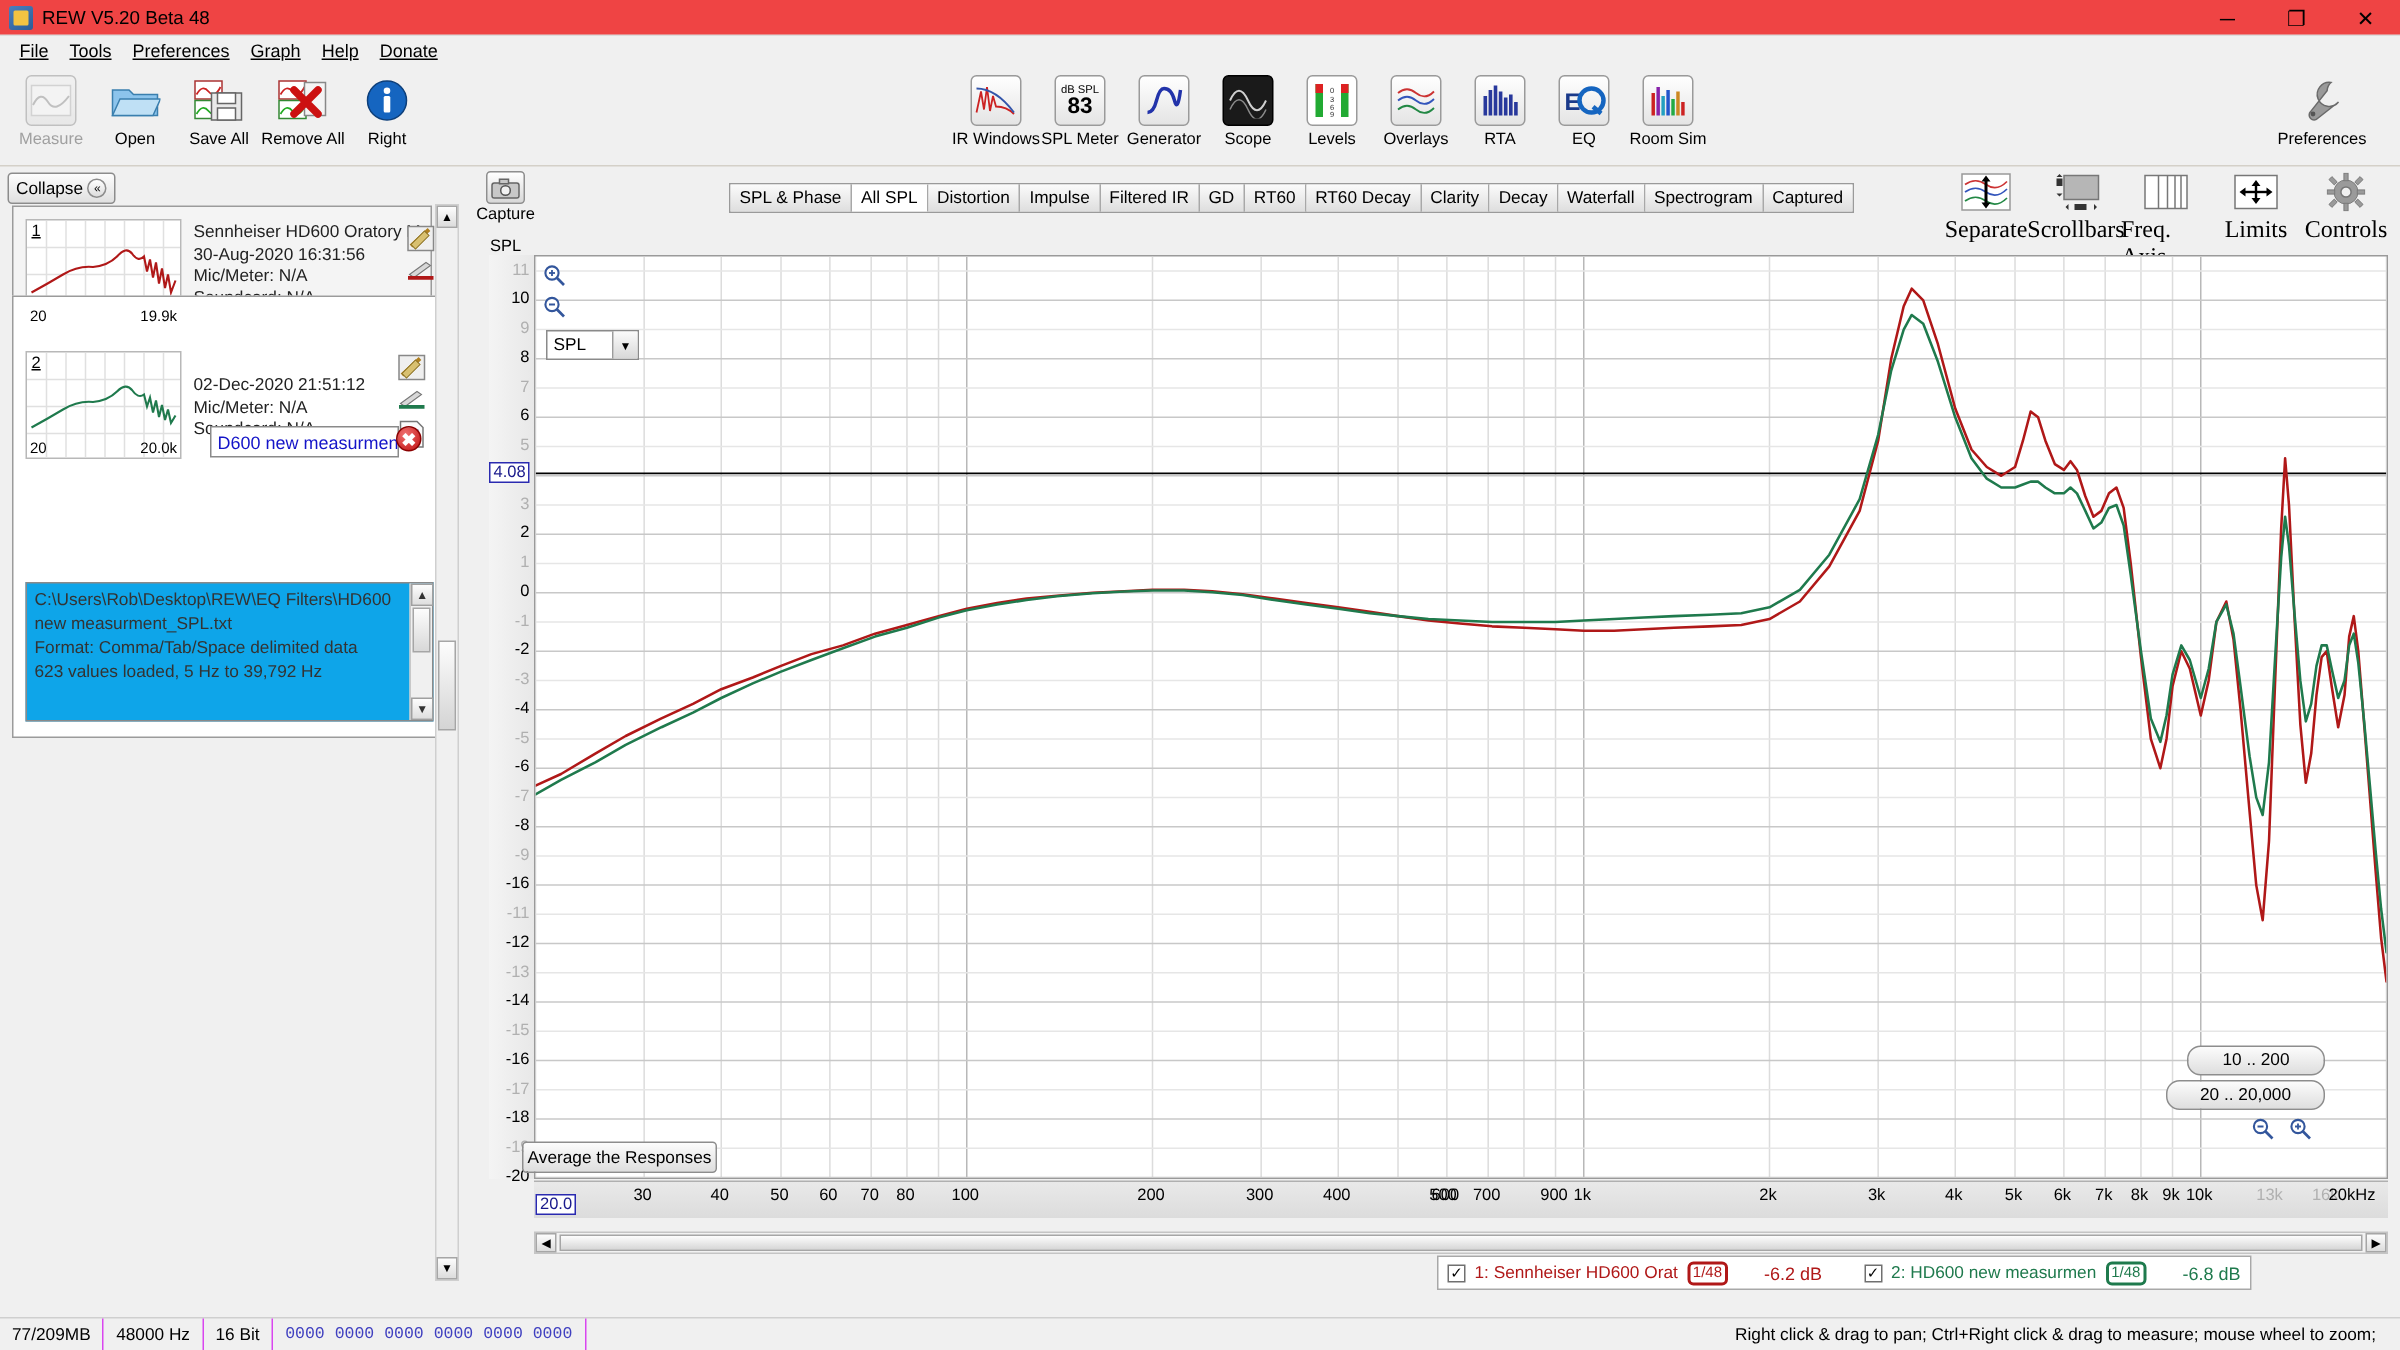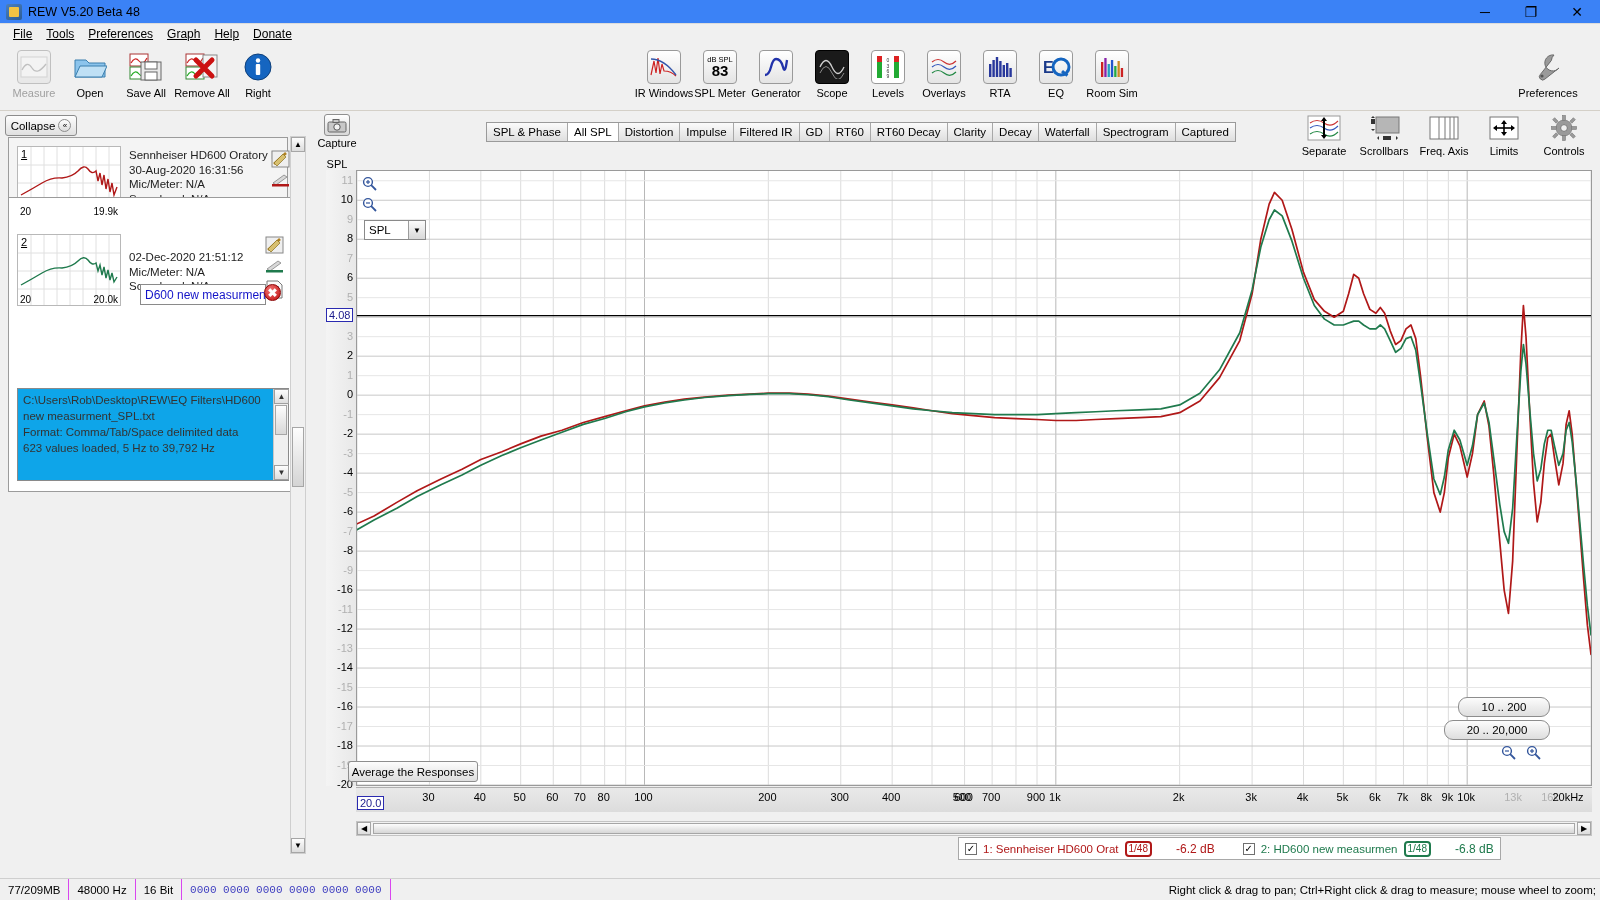--- a/index.html
+++ b/index.html
@@ -8,21 +8,21 @@
     width:1600px; height:900px;
     font-family:"Liberation Sans", sans-serif;
     font-size:12px; color:#000;
     background:#f0f0f0;
     overflow:hidden;
     position:relative;
   }
 
   
   #titlebar {
-    height:24px; background:#3b82f6;
+    height:24px; background:#ef4444;
     display:flex; align-items:center;
     border-bottom:1px solid #dcdcdc;
   }
   #app-icon {
     width:16px;height:16px;margin:0 6px 0 6px;
     background:linear-gradient(145deg,#4a7fbf,#2b5c96);
     border-radius:2px; position:relative; flex:none;
   }
   #app-icon:after{
     content:""; position:absolute; left:3px; top:3px;
@@ -177,21 +177,21 @@
     font-size:11.5px;
     background:linear-gradient(#fbfbfb,#dedede);
     border-right:1px solid #a8a8a8;
   }
   .tab:last-child{ border-right:none; }
   .tab.active { background:#ffffff; font-weight:normal; }
 
   #right-tools { position:absolute; right:6px; top:2px; display:flex; }
   .rt-btn { width:60px; display:flex;flex-direction:column;align-items:center; }
   .rt-ico { width:38px;height:28px;display:flex;align-items:center;justify-content:center; }
-  .rt-lbl { font-size:11px; margin-top:3px; }
+  .rt-lbl { font-size:16px; margin-top:3px;font-family:Liberation Serif, serif; }
 
   
   #plot-outer { position:absolute; left:8px; right:8px; top:58px; bottom:50px; }
   #yaxis {
     position:absolute; left:0; top:0; width:30px; bottom:26px;
     background:linear-gradient(to right,#f4f4f4,#e8e8e8);
   }
   .ytick { position:absolute; right:3px; font-size:11px; transform:translateY(-50%);
     color:#000; }
   .ytick.minor { color:#b0b0b0; }
@@ -277,21 +277,21 @@
 
   
   #statusbar {
     position:absolute; left:0; right:0; bottom:0; height:22px;
     background:#f0f0f0; border-top:1px solid #cfcfcf;
     display:flex; align-items:stretch; font-size:11.5px;
   }
   .sb-cell { display:flex;align-items:center; padding:0 8px;
     border-right:1px solid #d946ef; }
   .sb-cell.bits { color:#4040c0; font-family:"Liberation Mono", monospace; font-size:11px;}
-  #sb-hint { margin-left:auto; padding-right:4px; display:flex;align-items:center; }
+  #sb-hint { margin-left:auto; padding-right:16px; display:flex;align-items:center; }
 </style>
 </head>
 <body>
 
 <div id="titlebar">
   <div id="app-icon"></div>
   <div id="title-text">REW V5.20 Beta 48</div>
   <div id="win-buttons">
     <div class="win-btn">─</div>
     <div class="win-btn">❐</div>

